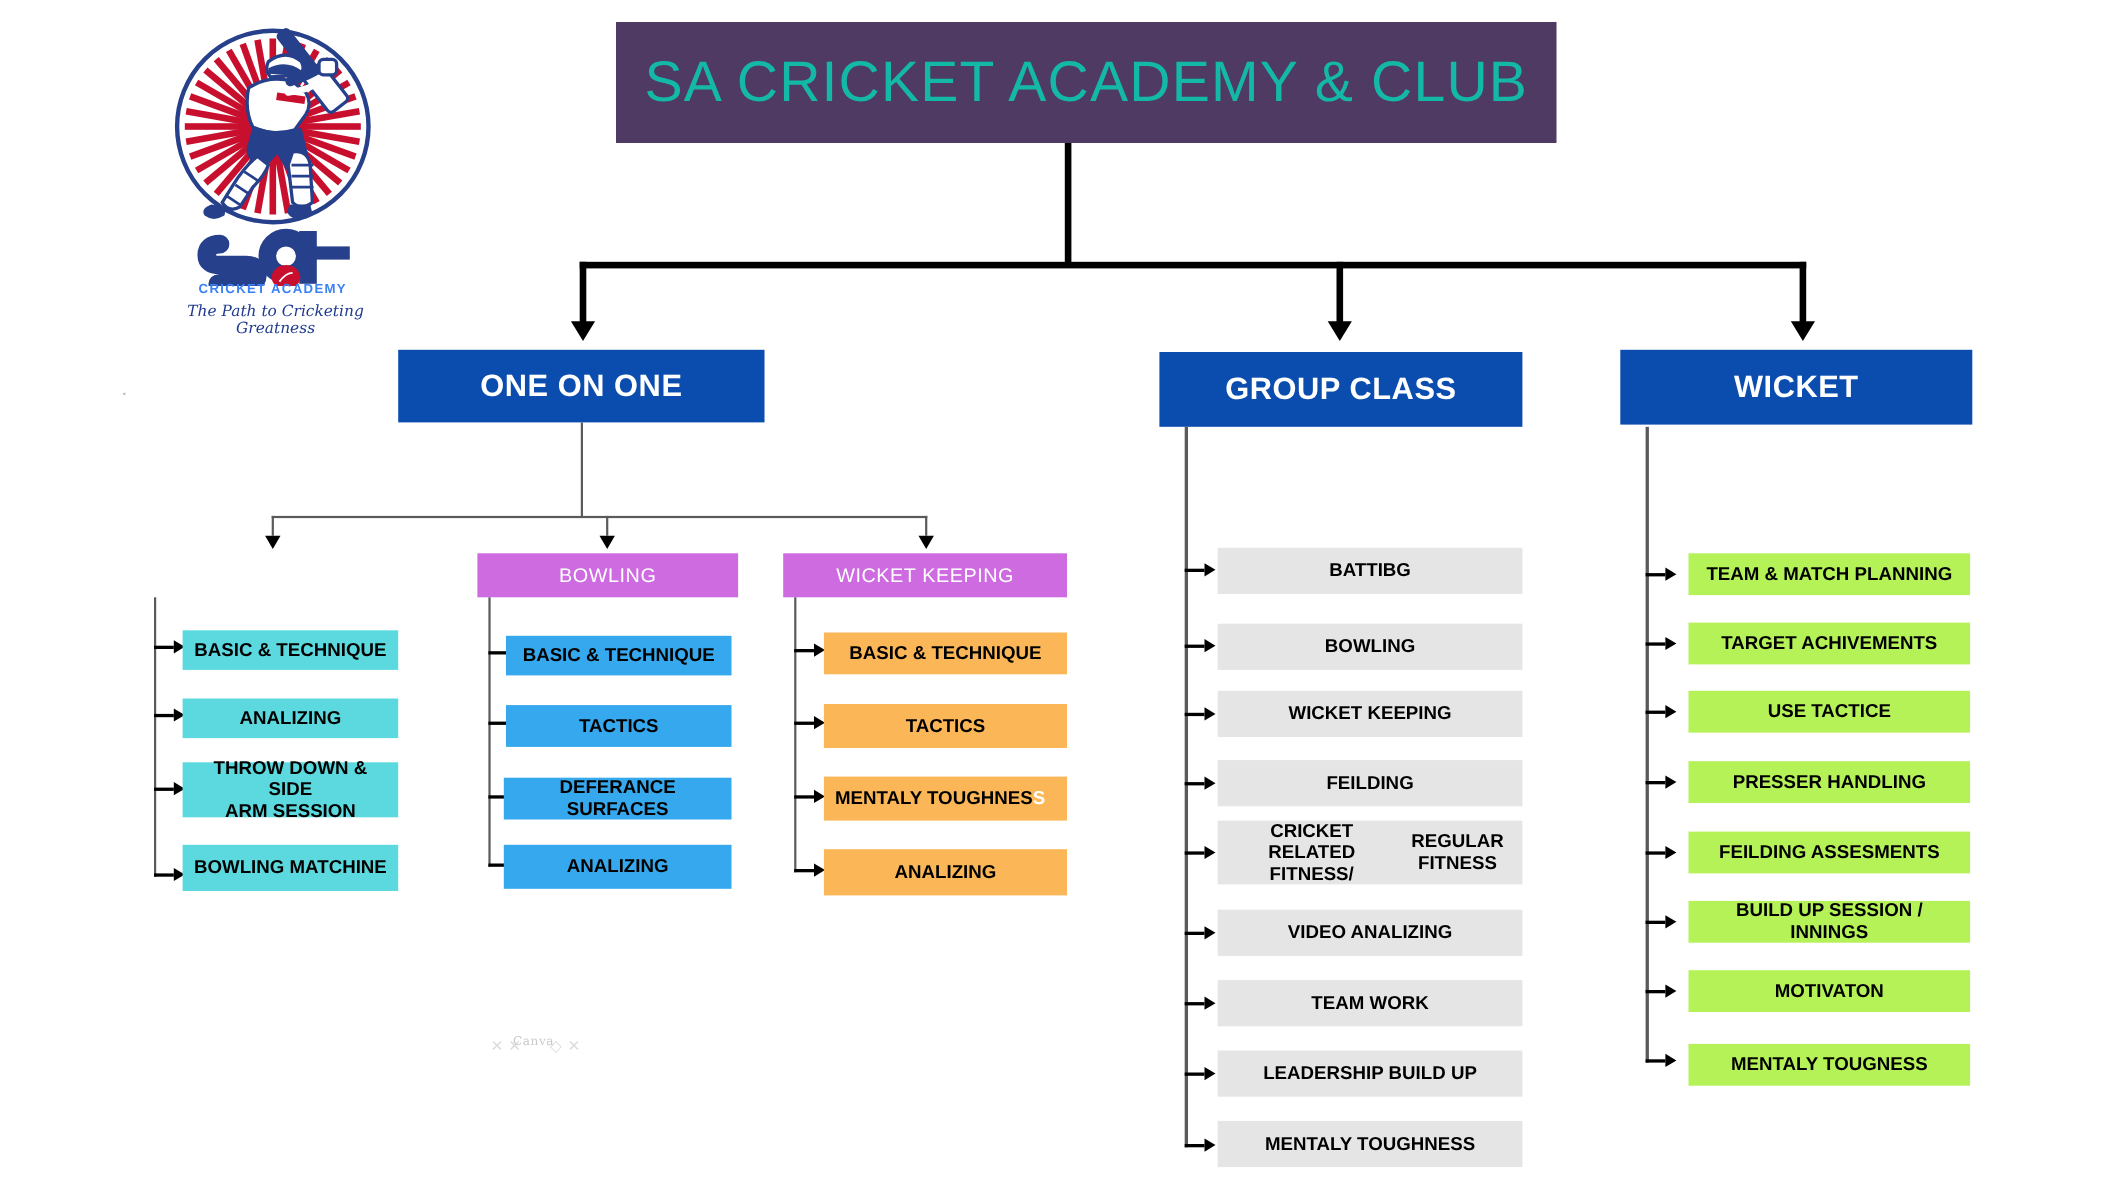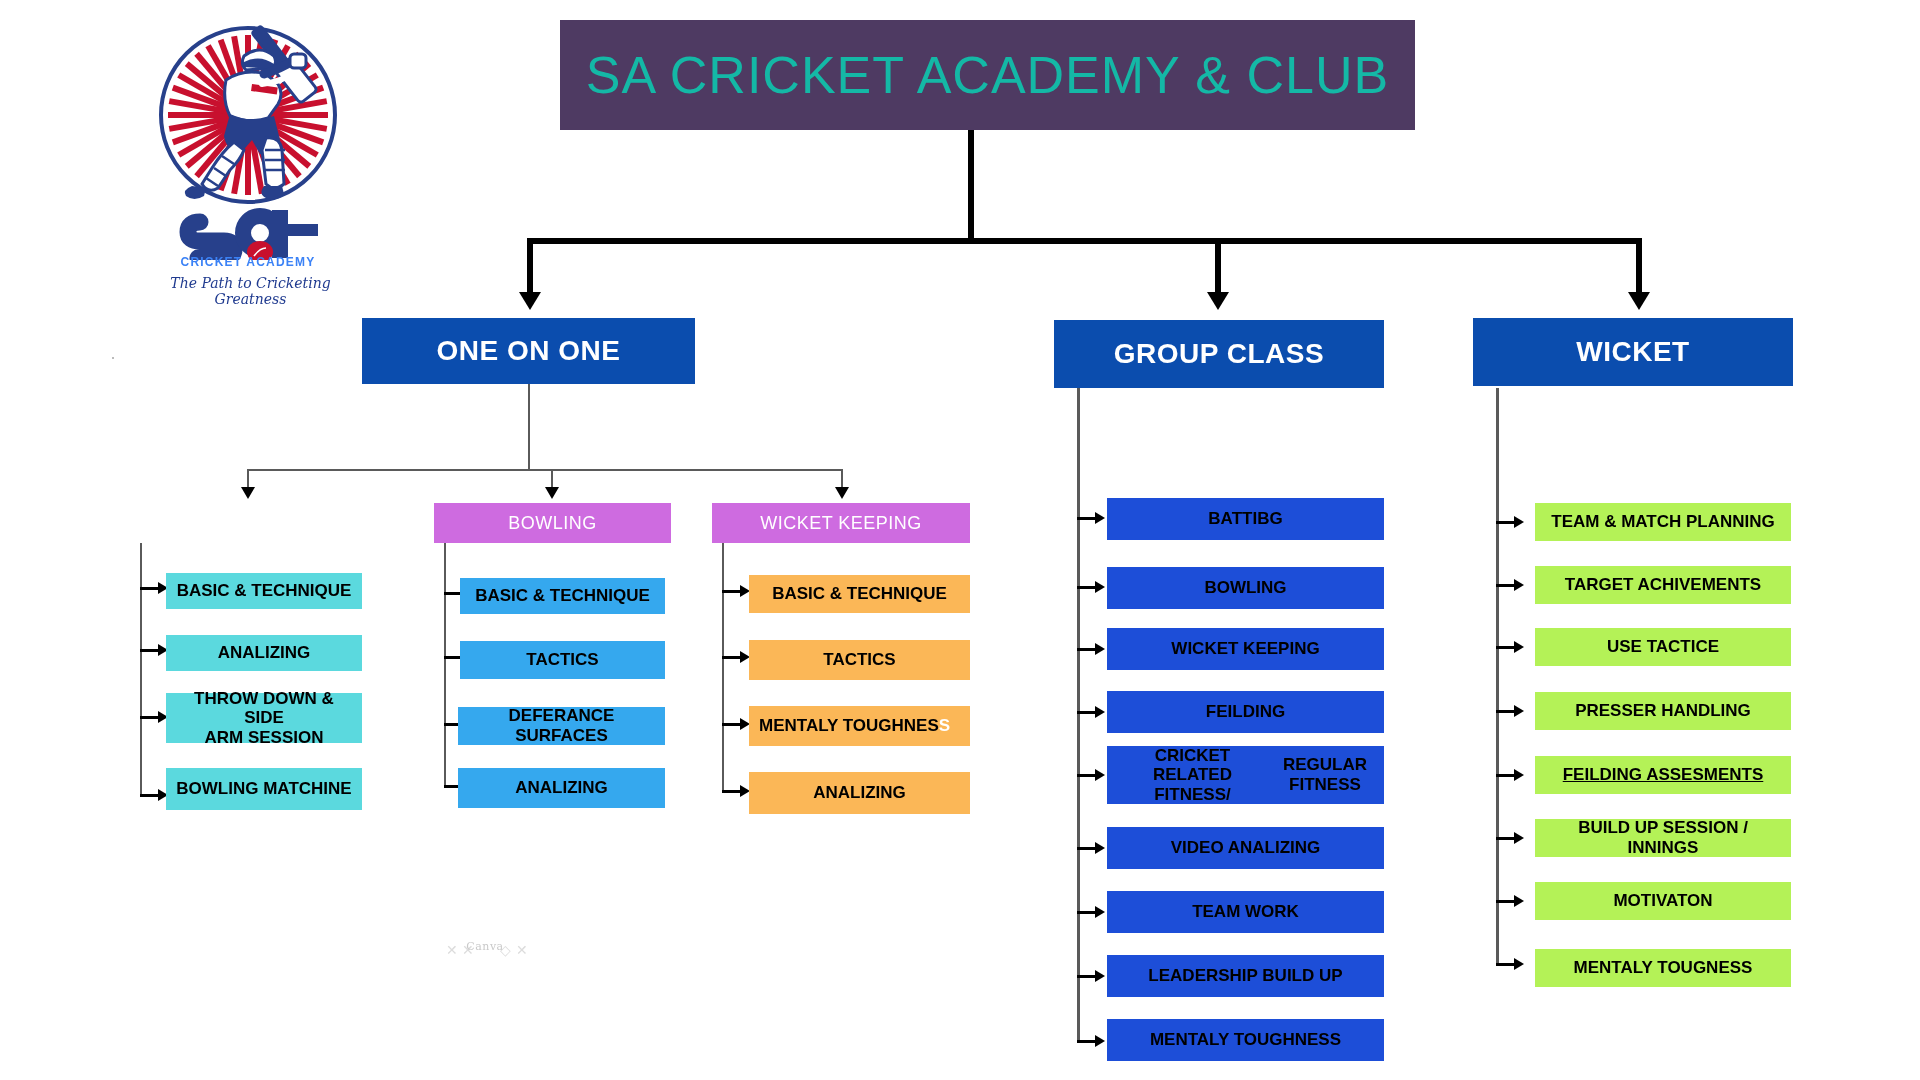--- a/index.html
+++ b/index.html
@@ -111,21 +111,21 @@
     text-align: center;
     color: #000000;
     font-weight: bold;
     line-height: 1.15;
     box-sizing: border-box;
     padding: 2px 6px;
   }
   .leaf-cy { background: #5BD9DE; font-size: 17px; }
   .leaf-bl { background: #35A8EE; font-size: 17px; }
   .leaf-or { background: #FBB757; font-size: 17px; }
-  .leaf-rd { background: #1d4ed8; font-size: 17px; }
+  .leaf-rd { background: #e5e5e5; font-size: 17px; }
   .leaf-gr { background: #B4F257; font-size: 17px; }
 
   .overflow-s {
     color: #ffffff;
   }
 
   
   .conn { position: absolute; background: #000000; }
   .conn-thin { position: absolute; background: #5a5a5a; }
   .arrow-down {
@@ -528,21 +528,21 @@
   </div>
   <div class="leaf leaf-gr" style="left:1535px; top:566px; width:256px; height:38px;">
     <span>TARGET ACHIVEMENTS</span>
   </div>
   <div class="leaf leaf-gr" style="left:1535px; top:628px; width:256px; height:38px;">
     <span>USE TACTICE</span>
   </div>
   <div class="leaf leaf-gr" style="left:1535px; top:692px; width:256px; height:38px;">
     <span>PRESSER HANDLING</span>
   </div>
-  <div class="leaf leaf-gr" style="left:1535px; top:756px; width:256px; height:38px;text-decoration:underline;">
+  <div class="leaf leaf-gr" style="left:1535px; top:756px; width:256px; height:38px;">
     <span>FEILDING ASSESMENTS</span>
   </div>
   <div class="leaf leaf-gr" style="left:1535px; top:819px; width:256px; height:38px;">
     <span>BUILD UP SESSION / INNINGS</span>
   </div>
   <div class="leaf leaf-gr" style="left:1535px; top:882px; width:256px; height:38px;">
     <span>MOTIVATON</span>
   </div>
   <div class="leaf leaf-gr" style="left:1535px; top:949px; width:256px; height:38px;">
     <span>MENTALY TOUGNESS</span>

